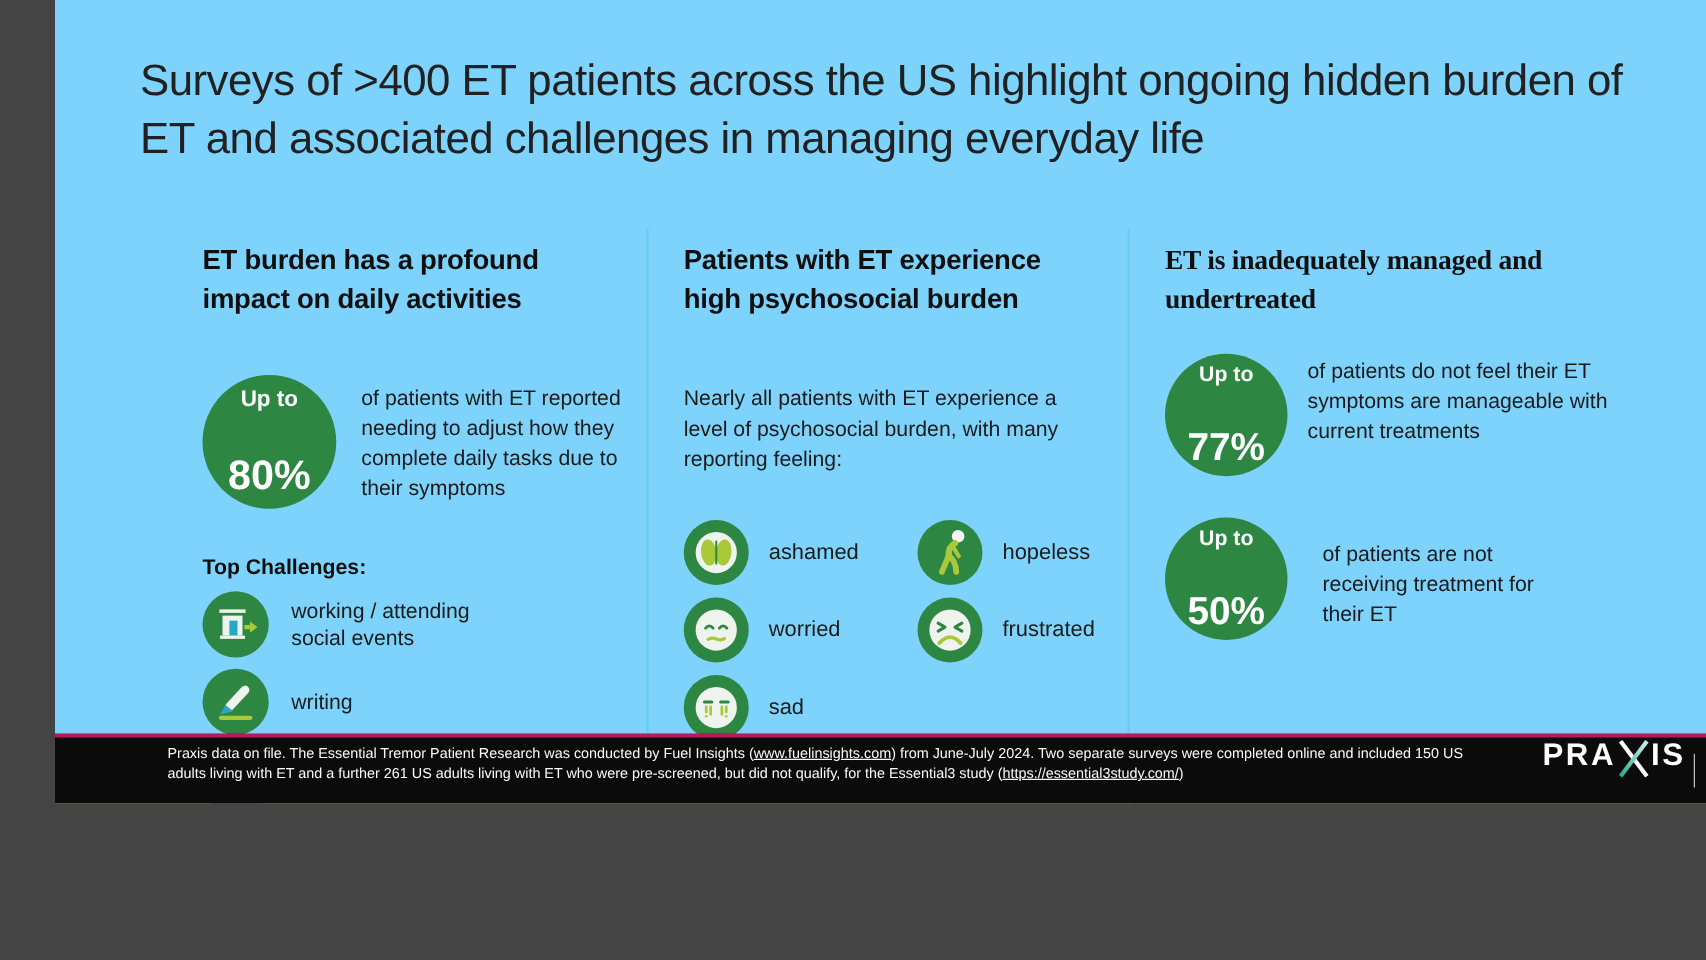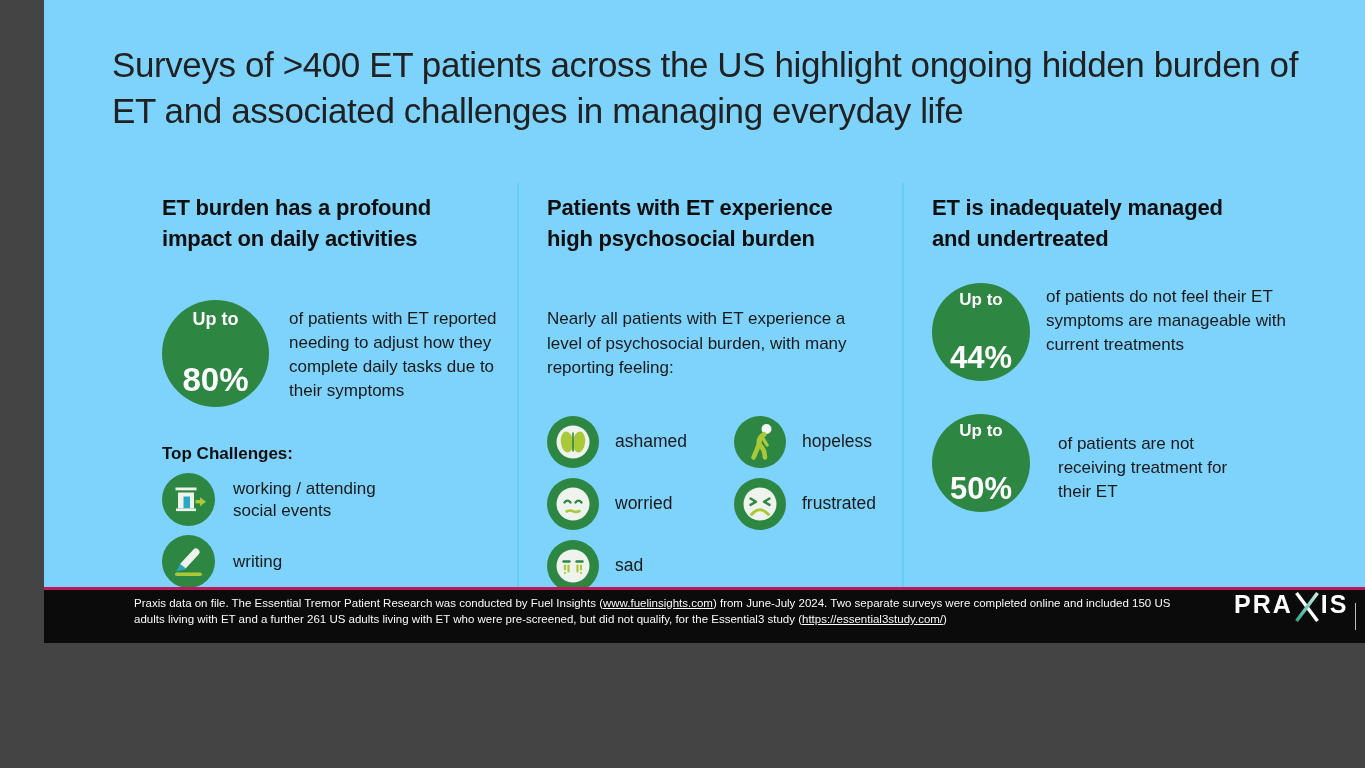--- a/index.html
+++ b/index.html
@@ -13,21 +13,21 @@
   }
   .vdivider{position:absolute;top:183px;width:2px;height:467px;background:#67cfe9;}
   #divider1{left:473px;} #divider2{left:858px;}
   .col{position:absolute;top:192px;}
   #col1{left:118px;width:345px;}
   #col2{left:503px;width:350px;}
   #col3{left:888px;width:465px;}
   .col-heading{font-size:22px;font-weight:bold;line-height:1.42;color:#0f0f0f;letter-spacing:-0.2px;}
   #col1 .col-heading{width:315px;}
   #col2 .col-heading{width:330px;}
-  #col3 .col-heading{width:335px;}
+  #col3 .col-heading{width:335px;font-family:Liberation Serif, serif;}
 
   .stat-row{display:flex;align-items:flex-start;}
   #col1 .stat-row{margin-top:46px;}
   .big-circle{
     border-radius:50%;background:#2e8643;color:#fff;
     display:flex;flex-direction:column;align-items:center;justify-content:center;gap:32px;
   }
   .circle-107{width:107px;height:107px;flex:0 0 107px;}
   .circle-98{width:98px;height:98px;flex:0 0 98px;}
   .circle-prefix{font-size:18px;font-weight:bold;line-height:1.15;}
@@ -210,21 +210,21 @@
 
     </div>
   </div>
 
   <div class="col" id="col3">
     <div class="col-heading">ET is inadequately managed and undertreated</div>
 
     <div class="stat-row first">
       <div class="big-circle circle-98">
         <div class="circle-prefix">Up to</div>
-        <div class="circle-value">44%</div>
+        <div class="circle-value">77%</div>
       </div>
       <div class="stat-desc d77">of patients do not feel their ET symptoms are manageable with current treatments</div>
     </div>
 
     <div class="stat-row second">
       <div class="big-circle circle-98">
         <div class="circle-prefix">Up to</div>
         <div class="circle-value">50%</div>
       </div>
       <div class="stat-desc d50">of patients are not receiving treatment for their ET</div>

